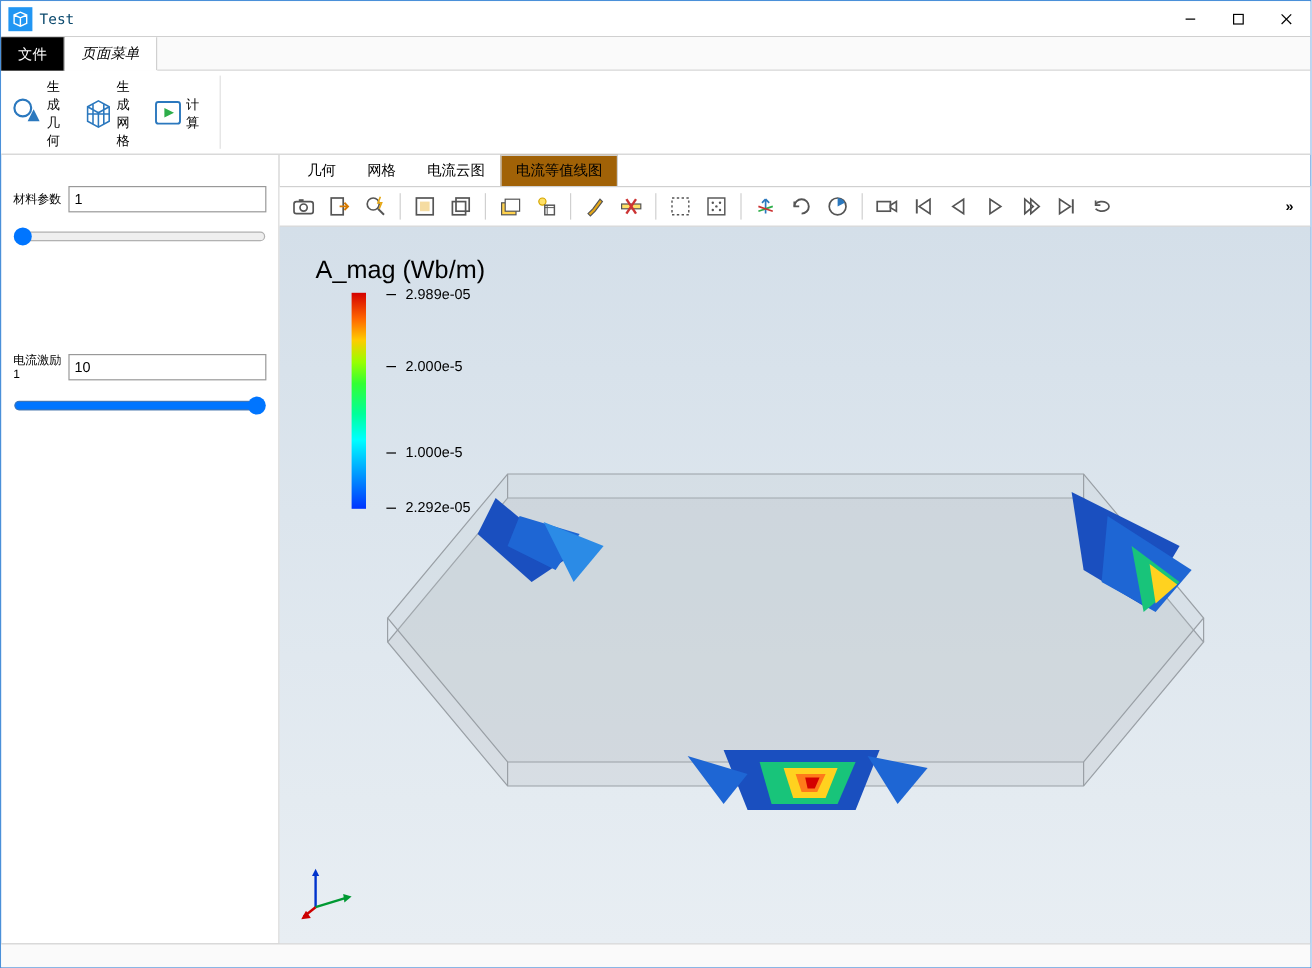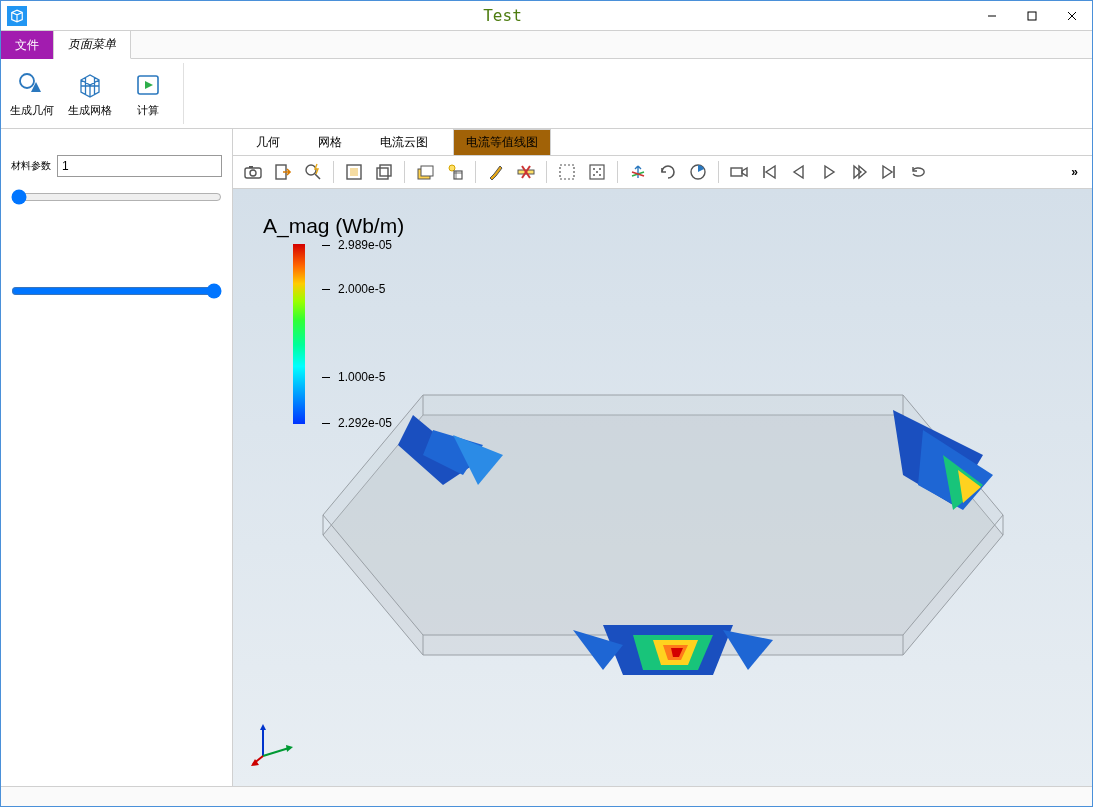--- a/index.html
+++ b/index.html
@@ -1,39 +1,39 @@
 <!DOCTYPE html>
 <html><head>
 <meta charset="utf-8">
 <style>
 * { box-sizing: border-box; margin: 0; padding: 0; }
 body { font-family: "Microsoft YaHei", "Segoe UI", sans-serif; font-size: 12px; background: #fff; overflow: hidden; }
 .window { width: 1093px; height: 807px; border: 1px solid #4a90d9; display: flex; flex-direction: column; }
 .titlebar { height: 30px; background: #fff; display: flex; align-items: center; border-bottom: 1px solid #d0d0d0; }
 .titlebar .app-icon { width: 20px; height: 20px; margin: 0 6px; background: #2196f3; display: flex; align-items: center; justify-content: center; }
 .titlebar .app-icon svg { width: 14px; height: 14px; }
-.titlebar .title { flex: 1; text-align: center; font-family: Consolas, monospace; font-size: 16px; color: #4d7c0f; }
+.titlebar .title { flex: 1; text-align: left; font-family: Consolas, monospace; font-size: 12px; color: #0c4a6e; }
 .titlebar .win-btn { width: 40px; height: 30px; display: flex; align-items: center; justify-content: center; cursor: pointer; }
 .menubar { height: 28px; display: flex; background: #fafafa; border-bottom: 1px solid #d0d0d0; }
 .menu-tab { padding: 0 14px; height: 28px; display: flex; align-items: center; font-size: 12px; cursor: pointer; border-right: 1px solid #d0d0d0; }
-.menu-tab.file { background: #a21caf; color: #fff; }
+.menu-tab.file { background: #000000; color: #fff; }
 .menu-tab.active { background: #fff; border-bottom: 1px solid #fff; margin-bottom: -1px; font-style: italic; }
 .ribbon { height: 70px; background: #fff; border-bottom: 1px solid #d0d0d0; display: flex; padding: 4px 6px; }
 .ribbon-group { display: flex; gap: 8px; border-right: 1px solid #e0e0e0; padding-right: 10px; }
-.ribbon-btn { width: 50px; display: flex; flex-direction: column; align-items: center; justify-content: center; cursor: pointer; padding: 2px; border-radius: 2px; }
+.ribbon-btn { width: 50px; display: flex; flex-direction: row; align-items: center; justify-content: center; cursor: pointer; padding: 2px; border-radius: 2px; }
 .ribbon-btn .ic { width: 32px; height: 32px; display: flex; align-items: center; justify-content: center; }
 .ribbon-btn .lbl { font-size: 11px; margin-top: 2px; }
 .body { flex: 1; display: flex; min-height: 0; }
 .sidebar { width: 232px; border-right: 1px solid #d0d0d0; padding: 10px; display: flex; flex-direction: column; gap: 6px; }
 .param-row { display: flex; align-items: center; gap: 6px; margin-top: 16px; }
 .param-row label { font-size: 10px; }
 .param-row input { flex: 1; height: 22px; border: 1px solid #999; padding: 0 4px; font-size: 12px; }
 .slider { width: 100%; margin-top: 6px; }
 .main { flex: 1; display: flex; flex-direction: column; min-width: 0; }
-.view-tabs { height: 26px; display: flex; align-items: flex-end; padding-left: 10px; gap: 12px; }
+.view-tabs { height: 26px; display: flex; align-items: flex-end; padding-left: 10px; gap: 0; }
 .view-tab { padding: 4px 12px; font-size: 12px; cursor: pointer; border: 1px solid transparent; border-bottom: none; }
 .view-tab.active { border-color: #d0d0d0; background: #a16207; }
 .toolbar { height: 34px; border-top: 1px solid #d0d0d0; border-bottom: 1px solid #d0d0d0; background: #fff; display: flex; align-items: center; padding: 0 6px; gap: 2px; }
 .tool-btn { width: 28px; height: 28px; display: flex; align-items: center; justify-content: center; cursor: pointer; border-radius: 2px; }
 .tool-sep { width: 1px; height: 22px; background: #d0d0d0; margin: 0 4px; }
 .viewport { flex: 1; background: linear-gradient(to bottom, #d4dfe9 0%, #e8eef3 100%); position: relative; overflow: hidden; }
 .legend { position: absolute; left: 30px; top: 25px; font-size: 13px; color: #000; }
 .legend .title { font-size: 21px; margin-bottom: 6px; }
 .legend .bar { display: flex; align-items: flex-start; gap: 27px; }
 .legend .colorbar { width: 12px; height: 180px; margin-left: 30px; background: linear-gradient(to bottom, #d40000 0%, #ff6600 12%, #ffcc00 22%, #99ff00 32%, #33ff33 42%, #00ff99 56%, #00ffff 68%, #0099ff 84%, #0033ff 100%); }
@@ -113,20 +113,24 @@
 
   <div class="body">
 
     <div class="sidebar">
       <div class="param-row">
         <label>材料参数</label>
         <input type="text" value="1" style="">
       </div>
       <input type="range" class="slider" min="0" max="100" value="0" style="">
       <div style="height:60px"></div>
+      <div class="param-row">
+        <label>电流激励1</label>
+        <input type="text" value="10" style="">
+      </div>
       <input type="range" class="slider" min="0" max="100" value="100" style="">
     </div>
 
     <div class="main">
 
       <div class="view-tabs">
         <div class="view-tab">几何</div>
         <div class="view-tab">网格</div>
         <div class="view-tab">电流云图</div>
         <div class="view-tab active">电流等值线图</div>
@@ -273,21 +277,21 @@
         <div class="more">»</div>
       </div>
 
       <div class="viewport">
         <div class="legend">
           <div class="title">A_mag (Wb/m)</div>
           <div class="bar">
             <div class="colorbar"></div>
             <div class="ticks">
               <div class="tick" style="top:-6px">2.989e-05</div>
-              <div class="tick" style="top:38px">2.000e-5</div>
+              <div class="tick" style="top:54px">2.000e-5</div>
               <div class="tick" style="top:126px">1.000e-5</div>
               <div class="tick" style="top:172px">2.292e-05</div>
             </div>
           </div>
         </div>
 
         <svg class="render" width="720" height="400" viewBox="0 0 720 400">
 
           <g stroke="#9aa0a6" stroke-width="1" fill="#bfc6cc" fill-opacity="0.35">
             <polygon points="120,80 600,80 700,200 600,320 120,320 20,200"></polygon>

